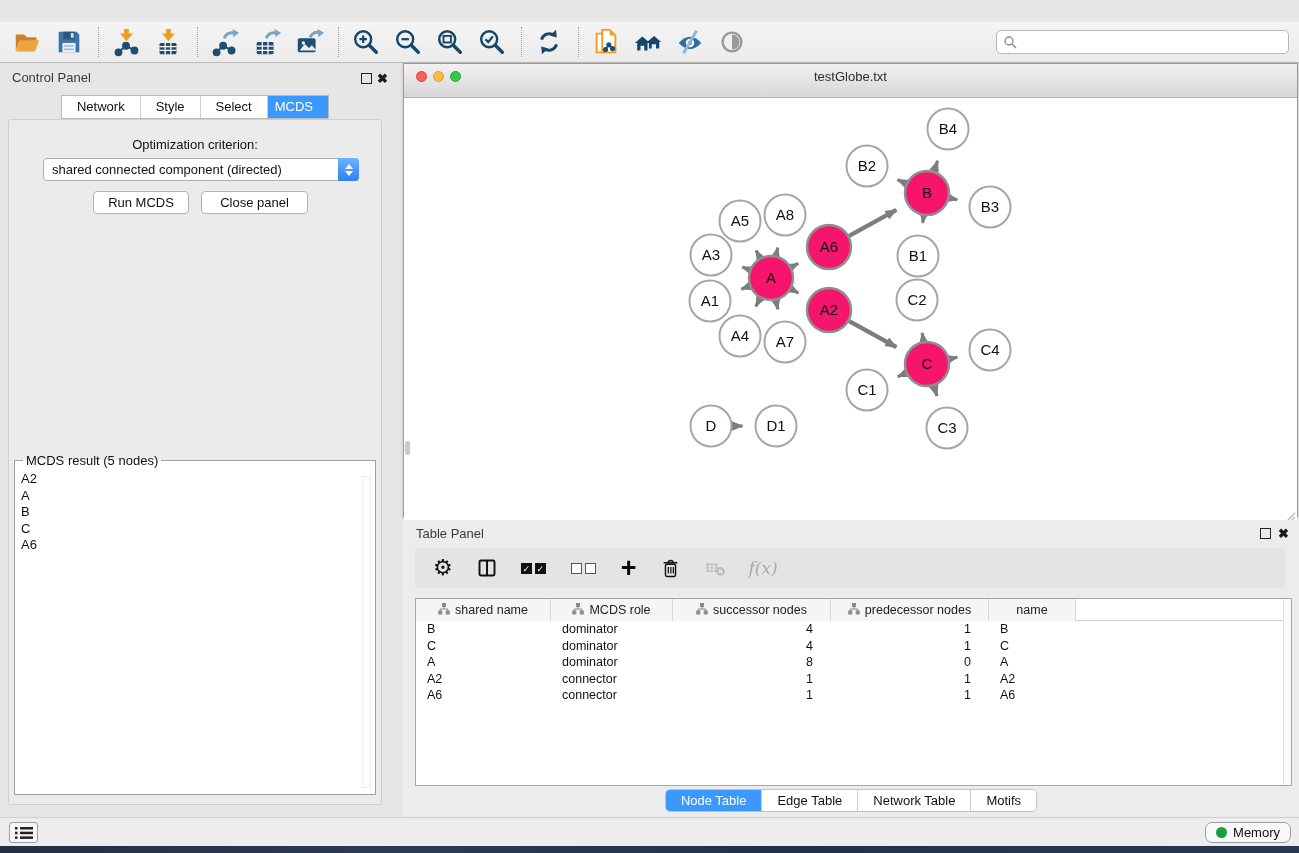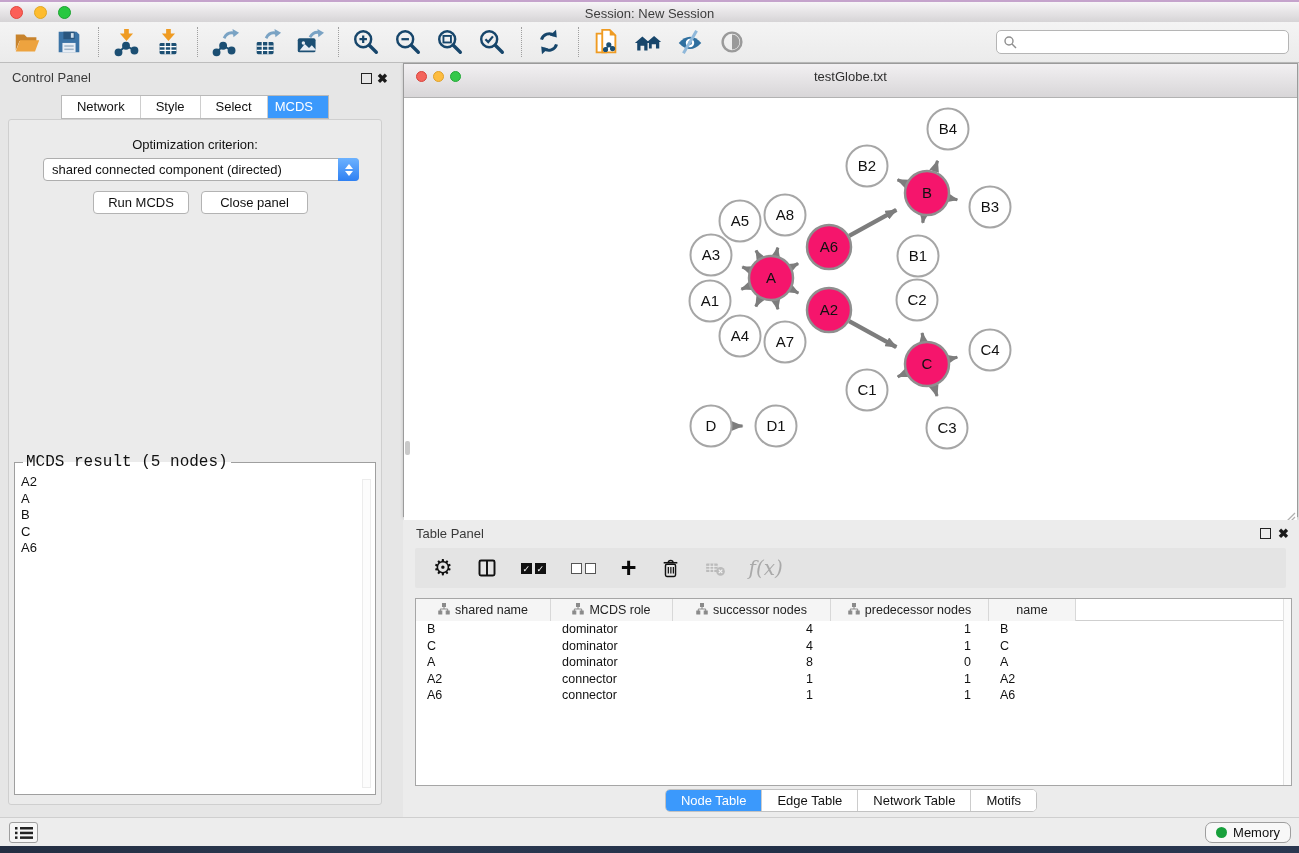--- a/index.html
+++ b/index.html
@@ -43,21 +43,21 @@
   .dropdown { position:absolute; left:34px; top:38px; width:316px; height:23px; background:#fff;
     border:1px solid #aeaeae; border-radius:4px; font-size:13px; line-height:21px; padding-left:8px; color:#111; }
   .dd-stepper { position:absolute; right:-1px; top:-1px; width:21px; height:23px; border-radius:0 4px 4px 0;
     background:linear-gradient(#6cb2ff,#2f80f2); display:flex; flex-direction:column; align-items:center; justify-content:center; gap:2px; }
   .tri-up { width:0; height:0; border-left:4px solid transparent; border-right:4px solid transparent; border-bottom:5px solid #fff; }
   .tri-down { width:0; height:0; border-left:4px solid transparent; border-right:4px solid transparent; border-top:5px solid #fff; }
   .cp-btn { position:absolute; top:71px; height:23px; background:#fff; border:1px solid #b3b3b3; border-radius:4px;
     font-size:13px; color:#111; text-align:center; line-height:21px; }
   .mcds-box { position:absolute; left:5px; top:333px; width:362px; height:342px; background:#fff;
     border:1px solid #9f9f9f; padding:3px 6px; font-size:13px; }
-  .mcds-box legend { font-size:16px; color:#111; padding:0 3px; margin-left:2px; background:transparent;font-family:Liberation Mono, monospace; }
+  .mcds-box legend { font-size:13px; color:#111; padding:0 3px; margin-left:2px; background:transparent; }
   .mcds-item { font-size:13px; line-height:16.5px; color:#111; }
   .mcds-scroll { position:absolute; right:4px; top:8px; bottom:6px; width:9px; background:#fcfcfc; border:1px solid #ececec; }
 
   
   .net-window { position:absolute; left:403px; top:63px; width:895px; height:454px;
     background:#fff; border:1px solid #9b9b9b; box-shadow:0 1px 3px rgba(0,0,0,.18); }
   .net-titlebar { position:relative; height:34px; background:linear-gradient(#f2f0f2,#d8d6d8); border-bottom:1px solid #b2b2b2; }
   .net-lights { position:absolute; left:12px; top:7px; display:flex; gap:6px; }
   .net-light { width:11px; height:11px; border-radius:50%; }
   .net-title { position:absolute; width:100%; text-align:center; top:5px; font-size:13px; color:#2e2e2e; }
@@ -71,21 +71,21 @@
   .table-panel { position:absolute; left:403px; top:520px; width:896px; height:297px; background:#ececec; }
   .tp-title { position:absolute; left:13px; top:6px; font-size:13px; color:#3a3a3a; }
   .tp-toolbar { position:absolute; left:12px; top:28px; width:871px; height:40px; background:#e4e4e4; border-radius:2px;
     display:flex; align-items:center; padding-left:18px; }
   .ttool { margin-right:22px; display:flex; align-items:center; }
   .gear { font-size:22px; color:#111; line-height:22px; }
   .chk { width:11px; height:11px; display:inline-block; margin-right:3px; }
   .chk.on { background:#111; color:#fff; font-size:9px; line-height:11px; text-align:center; border:1px solid #111; }
   .chk.off { background:#fff; border:1.5px solid #555; }
   .plus { font-size:27px; font-weight:900; color:#0a0a0a; line-height:20px; }
-  .fx { font-family:"DejaVu Serif", serif; font-style:italic; font-size:20px; color:#a9a9a9; }
+  .fx { font-family:"DejaVu Serif", serif; font-style:italic; font-size:17px; color:#a9a9a9; }
   .dtable { position:absolute; left:12px; top:78px; width:877px; height:188px; background:#fff; border:1px solid #a6a6a6; overflow:hidden; }
   .thead { display:flex; height:22px; border-bottom:1px solid #cfcfcf; }
   .th { background:#f5f5f5; border-right:1px solid #d8d8d8; display:flex; align-items:center; justify-content:center; gap:5px;
     font-size:12.5px; color:#222; height:22px; }
   .trow { display:flex; height:16.5px; align-items:center; }
   .td { font-size:12.5px; color:#111; overflow:hidden; white-space:nowrap; height:16.5px; line-height:16.5px; }
   .td.left { padding-left:11px; text-align:left; }
   .td.right { padding-right:18px; text-align:right; }
   .tscroll { position:absolute; right:0; top:0; bottom:0; width:8px; background:#fbfbfb; border-left:1px solid #e2e2e2; }
   .btabs { position:absolute; top:269px; left:0; width:100%; display:flex; justify-content:center; }
@@ -102,28 +102,20 @@
     border-radius:7px; display:flex; align-items:center; gap:6px; font-size:13px; color:#111; }
   .mem-dot { width:11px; height:11px; border-radius:50%; background:#18A03C; }
   .desk-strip { position:absolute; left:0; top:846px; width:100%; height:7px;
     background:linear-gradient(90deg,#232e42,#2c3a52 30%,#223048 60%,#2a3750); }
 </style>
 </head>
 <body>
 
 <div class="app">
 
-  <div class="titlebar">
-    <div class="lights">
-      <span class="light red"></span>
-      <span class="light yellow"></span>
-      <span class="light green"></span>
-    </div>
-    <div class="win-title">Session: New Session</div>
-  </div>
 
   <div class="toolbar">
     <div class="tbtn">
       <svg viewBox="0 0 32 32">
           <path d="M4 8h9l3 3h10v4H8L4 25z" fill="#c8832c"></path>
           <path d="M8.5 14h20.5l-4.5 12H4z" fill="#eda33f"></path>
         </svg>
     </div>
     <div class="tbtn">
       <svg viewBox="0 0 32 32">

